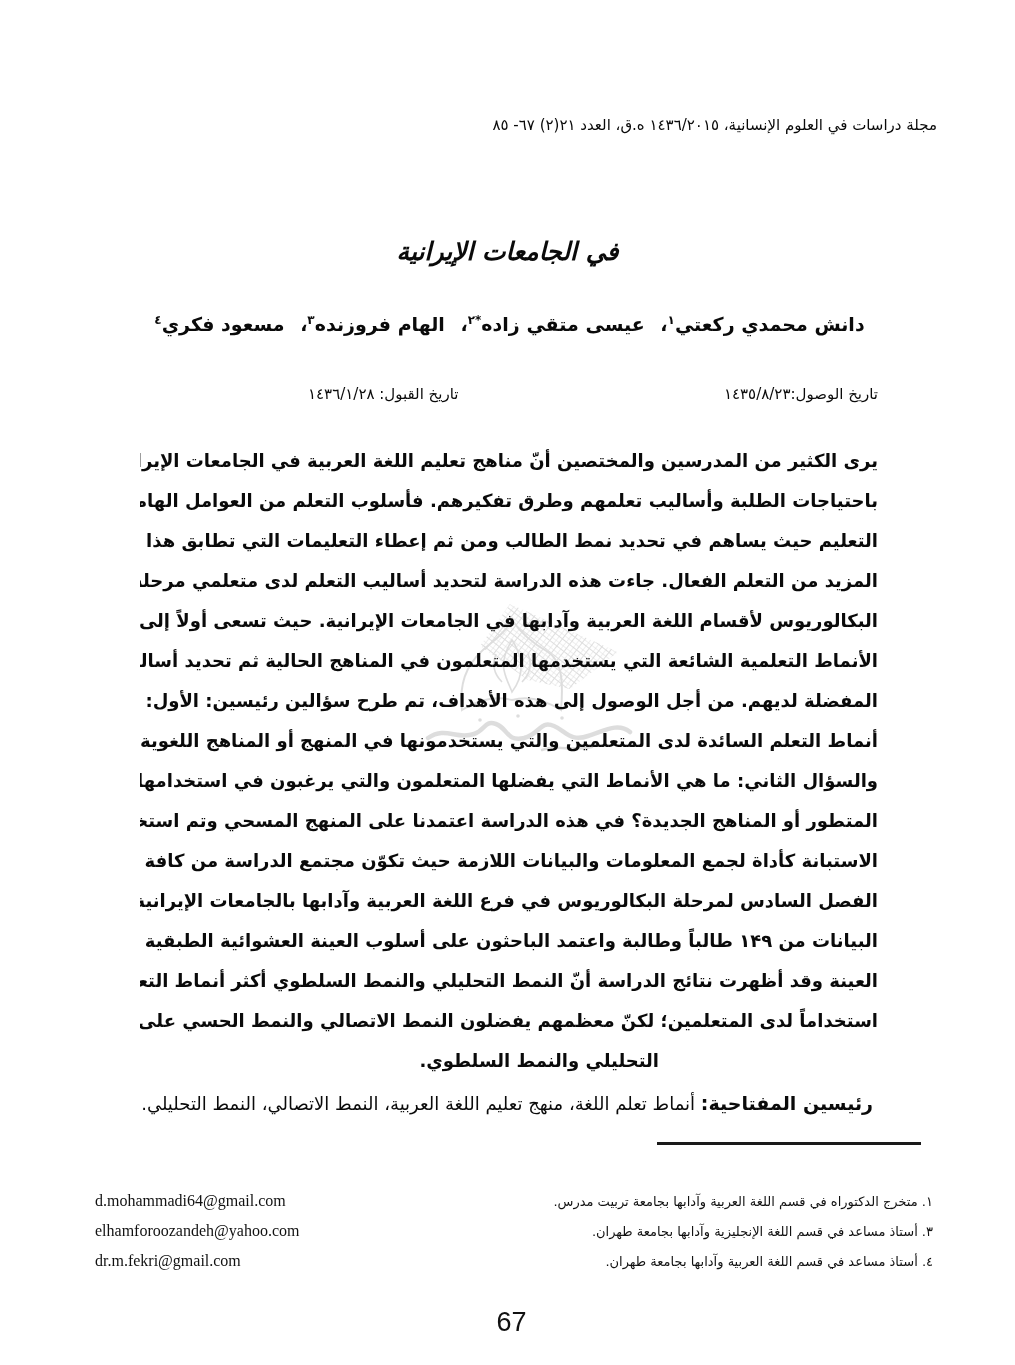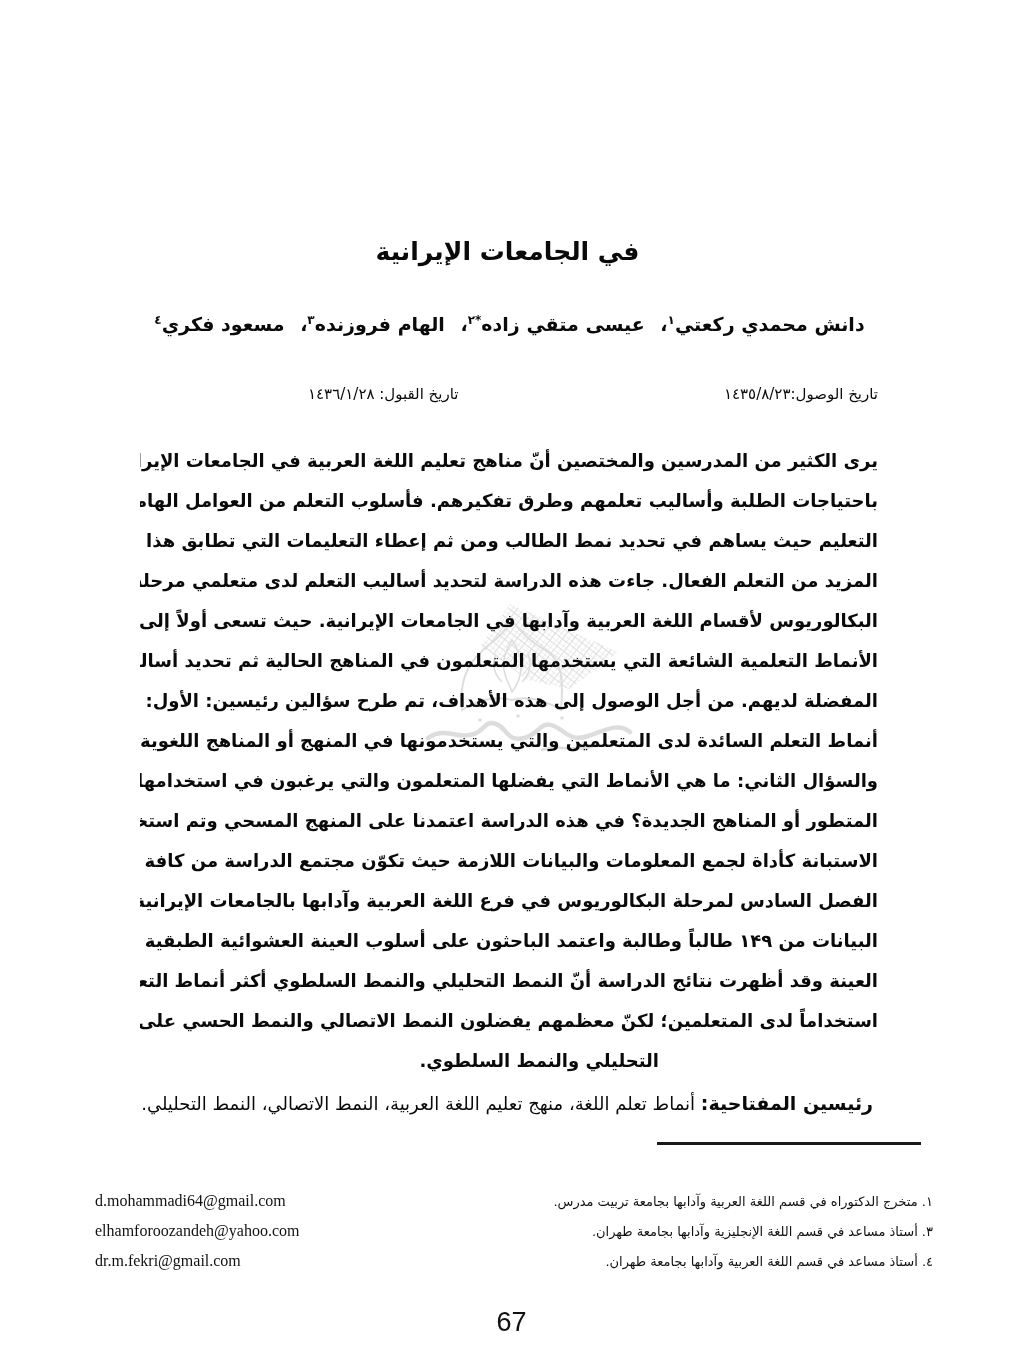--- a/index.html
+++ b/index.html
@@ -15,21 +15,21 @@
   .journal-header{
     position:absolute;top:112px;right:78px;left:80px;
     text-align:right;font-size:15px;line-height:26px;font-weight:400;
   }
   .title-line1{
     position:absolute;top:174px;left:90px;right:90px;
     text-align:center;font-size:25px;font-weight:700;line-height:42px;
   }
   .title-line2{
     position:absolute;top:231px;left:90px;right:90px;
-    text-align:center;font-size:25px;font-weight:700;line-height:42px;
+    text-align:center;font-size:25px;font-weight:700;line-height:42px;font-style:italic;
   }
   .authors{
     position:absolute;top:299px;left:64px;right:60px;
     text-align:center;font-size:19px;font-weight:700;line-height:42px;
   }
   .author{white-space:nowrap;}
   .author .sup{font-size:12px;vertical-align:super;font-weight:700;}
   .author-sep{margin-left:9px;}
   .dates-row{
     position:absolute;top:382px;left:140px;width:738px;
@@ -98,20 +98,21 @@
     </g>
     <g fill="none" stroke="#bdbdbd" stroke-linecap="round">
       <path d="M6,146 C24,134 34,148 52,142 C64,138 62,128 74,132 C86,136 84,150 102,146 C118,142 118,128 132,134 C144,139 148,150 166,144 C182,139 196,130 208,140" stroke-width="4.5"></path>
       <path d="M120,158 C136,152 150,160 170,155" stroke-width="2.5"></path>
       <circle cx="58" cy="128" r="1.8" fill="#bdbdbd" stroke="none"></circle>
       <circle cx="96" cy="124" r="1.8" fill="#bdbdbd" stroke="none"></circle>
       <circle cx="140" cy="126" r="1.8" fill="#bdbdbd" stroke="none"></circle>
     </g>
   </svg>
 
+  <div class="journal-header rtl">مجلة دراسات في العلوم الإنسانية، ١٤٣٦/٢٠١٥ ه.ق، العدد ٢١(٢) ٦٧- ٨٥</div>
 
   <div class="title-line2 rtl">في الجامعات الإيرانية</div>
 
   <div class="authors rtl">
     <span class="author"><span>دانش محمدي ركعتي</span><sup class="sup">١</sup><span class="author-sep">،</span></span>
     <span class="author"><span>عيسى متقي زاده</span><sup class="sup">*٢</sup><span class="author-sep">،</span></span>
     <span class="author"><span>الهام فروزنده</span><sup class="sup">٣</sup><span class="author-sep">،</span></span>
     <span class="author"><span>مسعود فكري</span><sup class="sup">٤</sup></span>
   </div>
 

